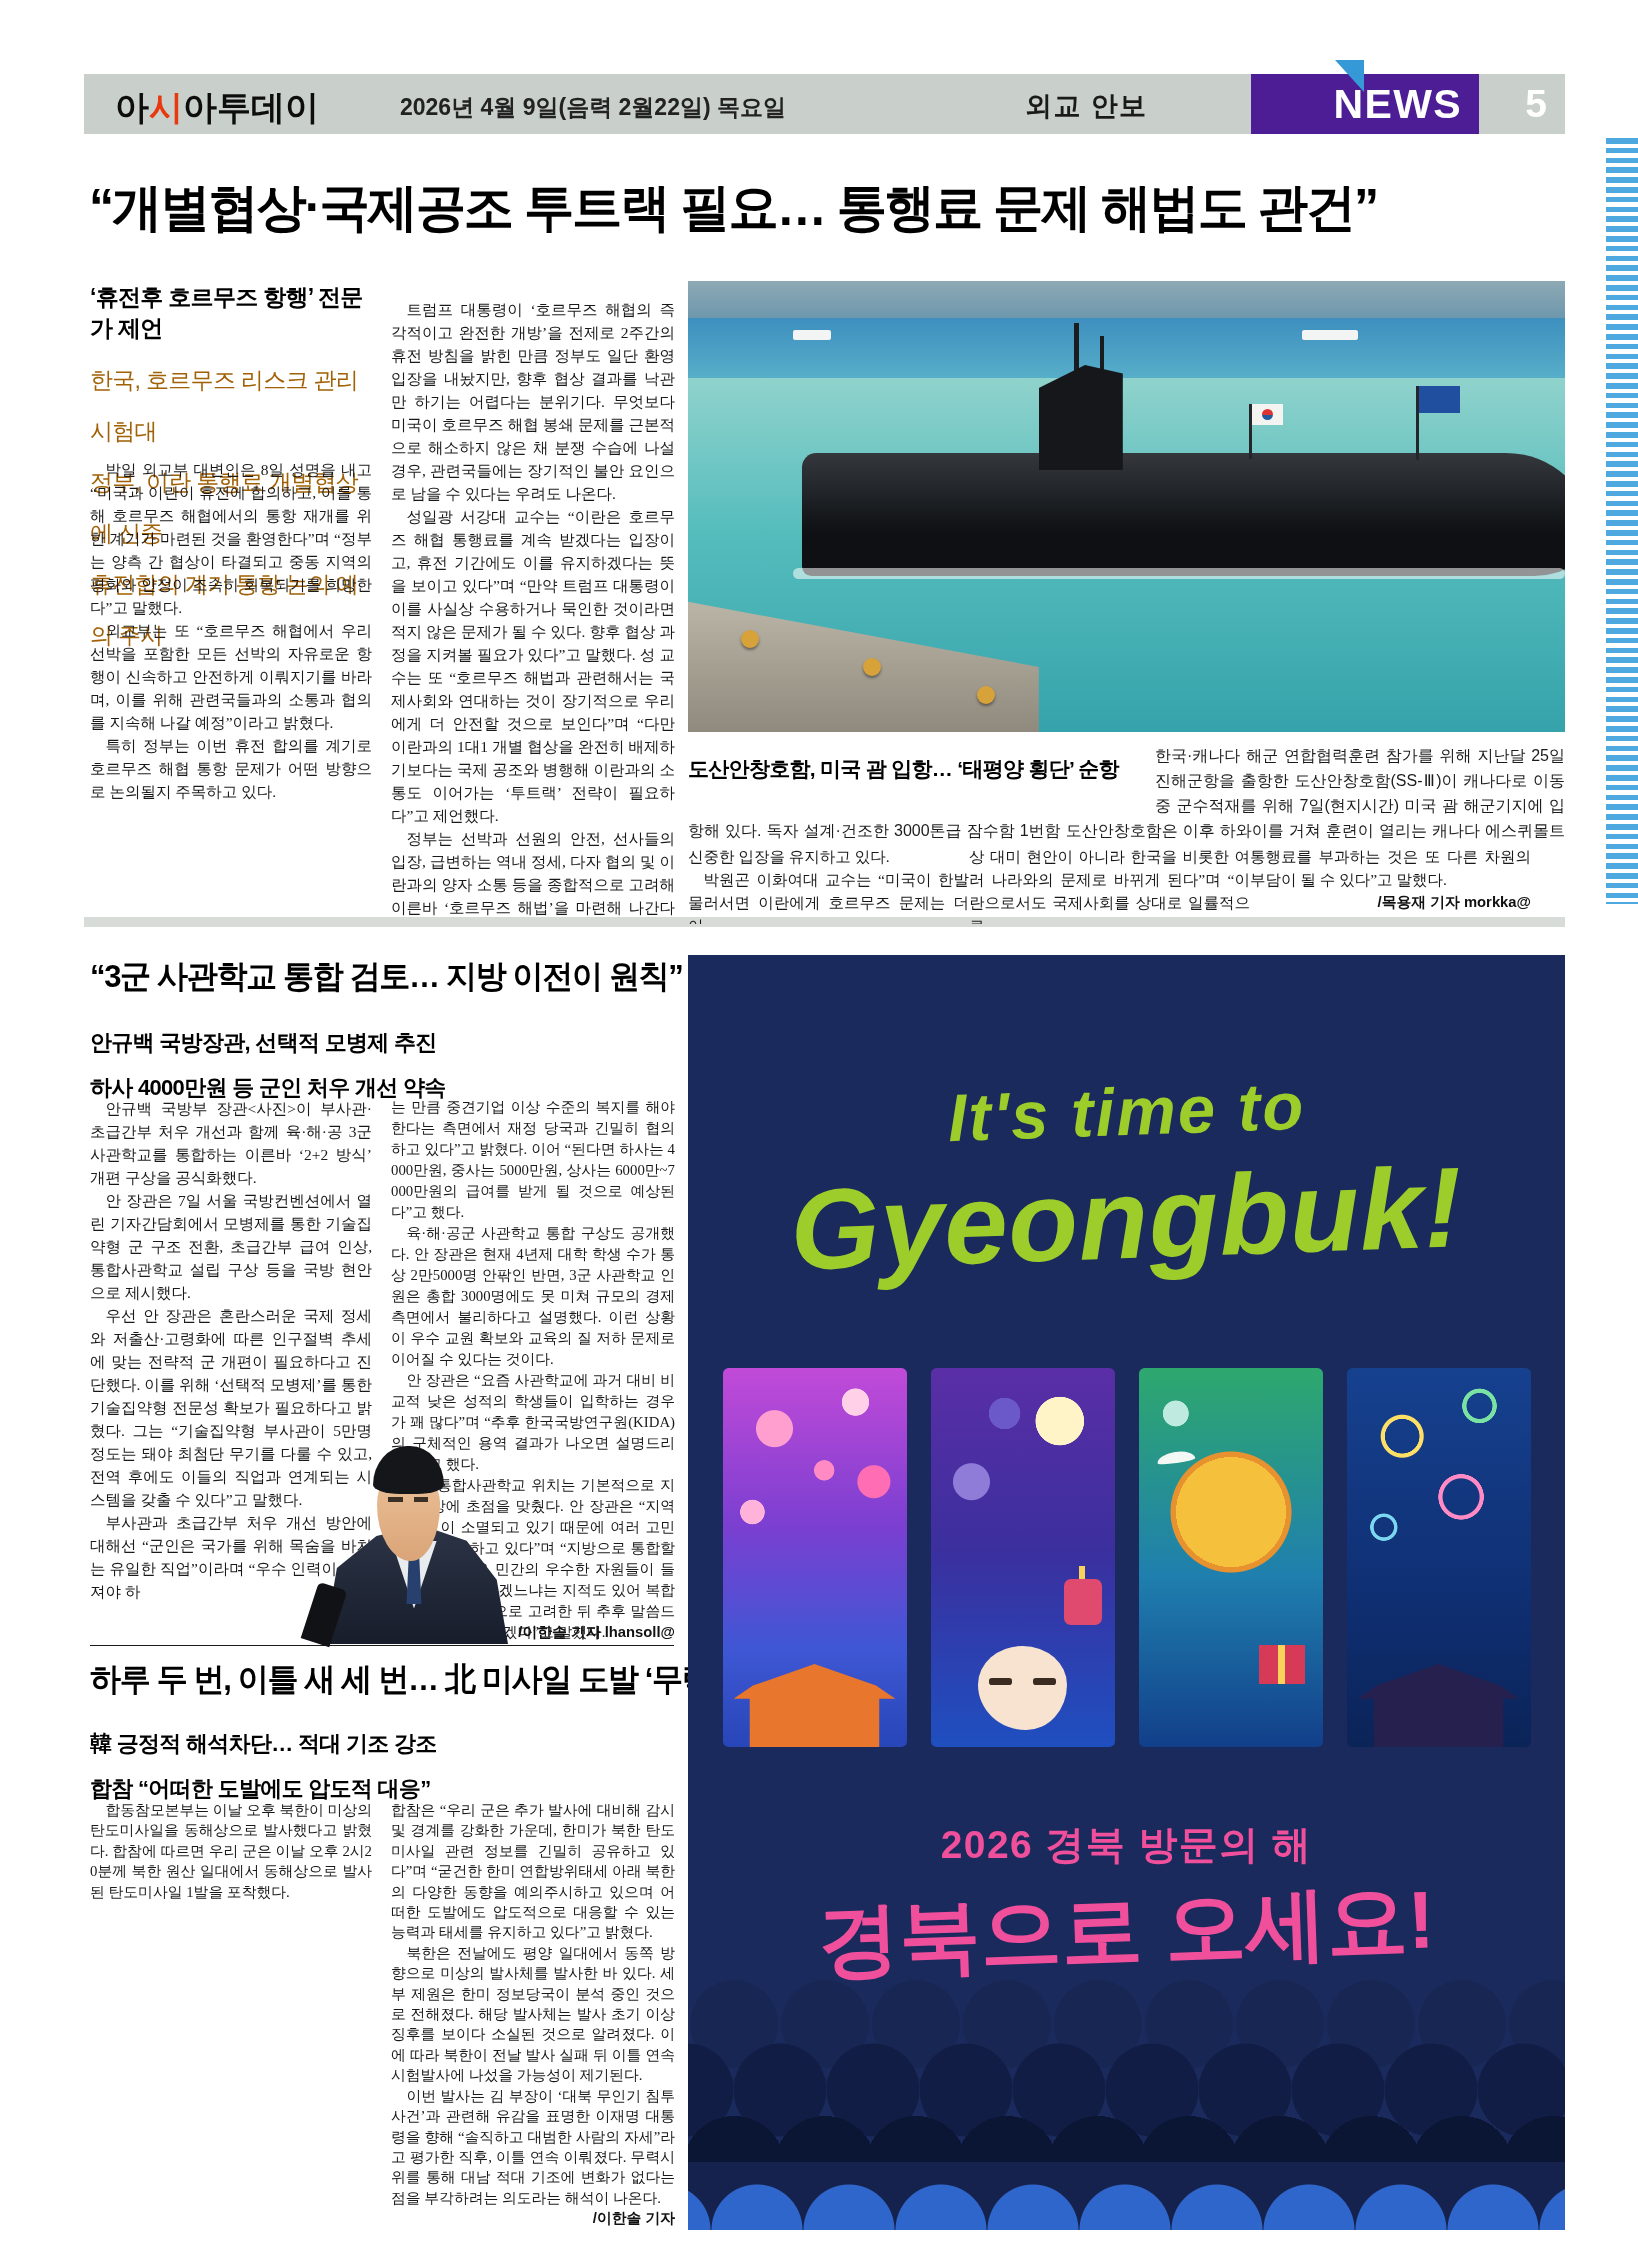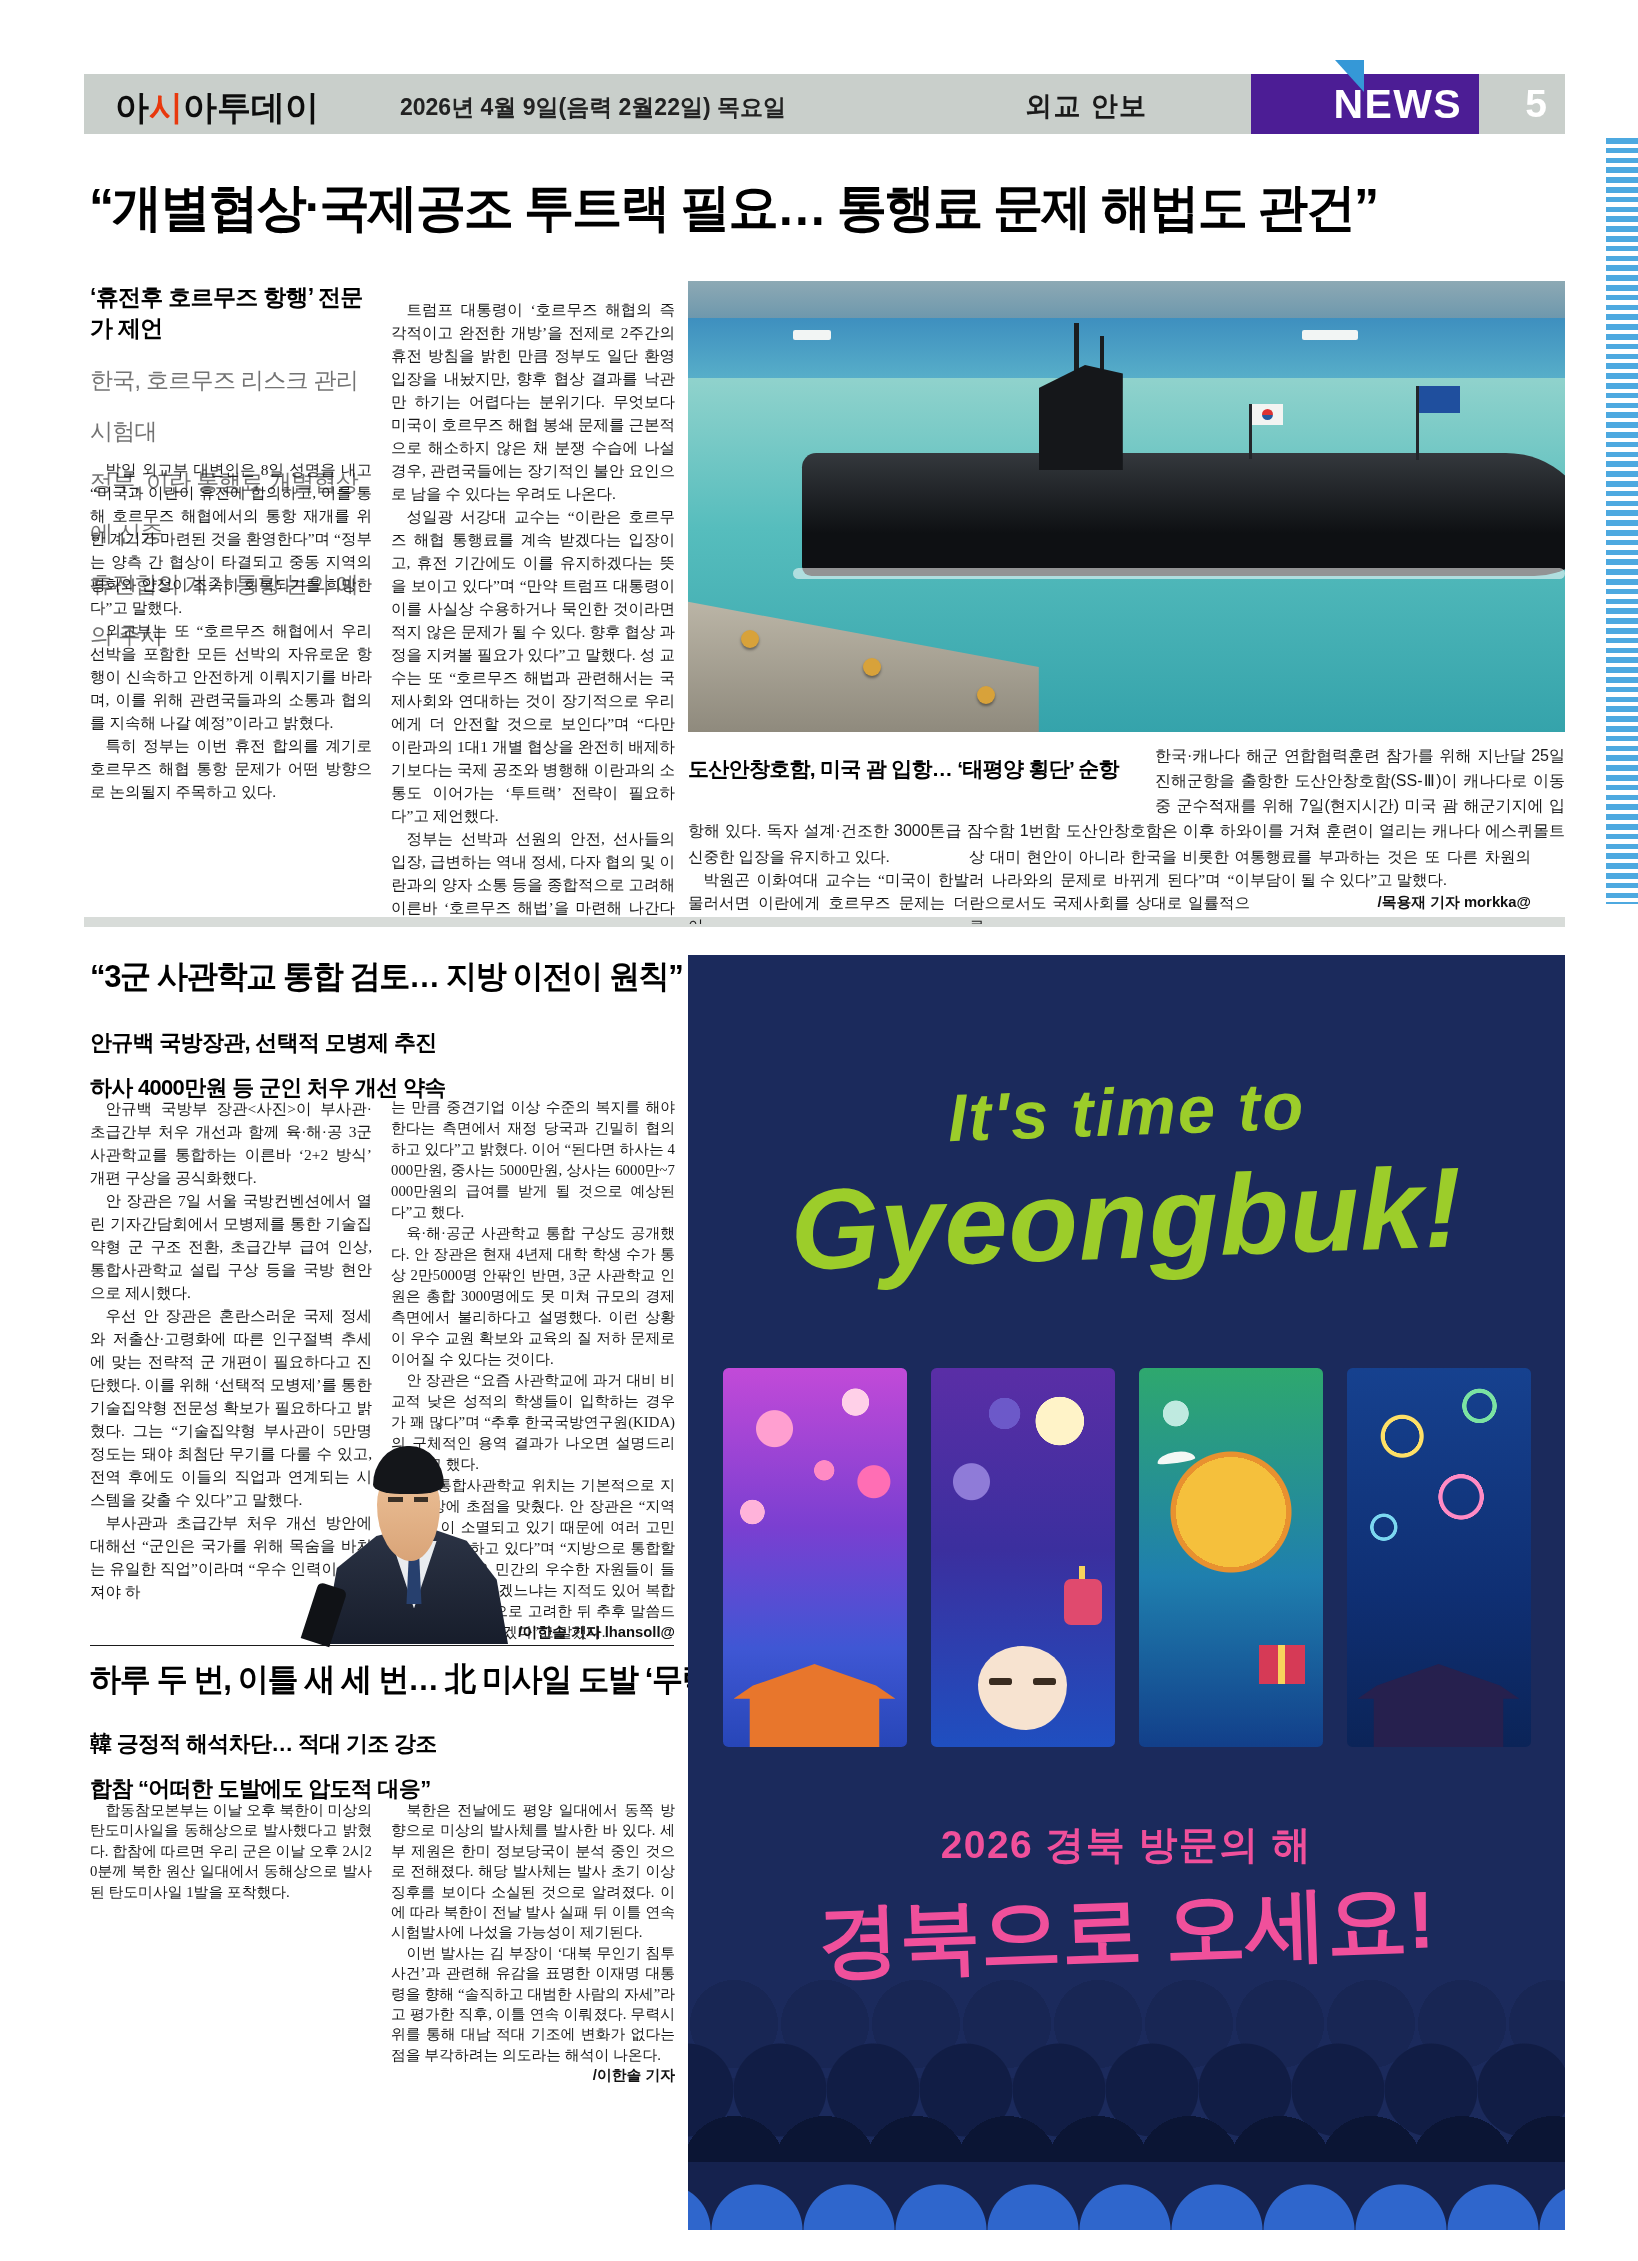--- a/index.html
+++ b/index.html
@@ -21,21 +21,21 @@
   .edge-stripes{left:1606px;top:138px;width:33px;height:766px;
     background:repeating-linear-gradient(180deg,#4da9e0 0 5.6px,#ffffff 5.6px 9.8px);}
   .gray-band{left:84px;top:917px;width:1481px;height:9.8px;background:#d8dcd9;}
   .a3-divider{left:90px;top:1645px;width:584px;height:1.4px;background:#1b1b1b;}
 
   
   .hl-main{left:89px;top:174px;width:1467px;font-size:51px;font-weight:900;letter-spacing:-2.1px;
     white-space:nowrap;color:#000;transform:scaleX(.985);transform-origin:left;}
   .hl-sec{font-size:32px;font-weight:900;letter-spacing:-1.4px;white-space:nowrap;color:#000;transform:scaleX(.97);transform-origin:left;}
   .sublead{font-size:23px;font-weight:800;line-height:31px;letter-spacing:-0.7px;margin-bottom:11.2px;color:#000;}
-  .subline{font-size:23px;font-weight:400;line-height:51px;letter-spacing:-0.7px;color:#737373;}
+  .subline{font-size:23px;font-weight:400;line-height:51px;letter-spacing:-0.7px;color:#a16207;}
   .sub2 div{font-size:22px;font-weight:800;line-height:45px;letter-spacing:-0.7px;color:#000;}
 
   
   .col{position:absolute;overflow:hidden;}
   .serifbody{font-family:"Liberation Serif",serif;text-align:justify;word-break:break-all;color:#191919;}
   .serifbody p{margin:0;text-indent:15.5px;}
   .serifbody p.noind{text-indent:0;}
   .a1t{font-size:15.5px;line-height:23px;}
   .a2c1{font-size:15.5px;line-height:23px;}
   .a2c2{font-size:14.8px;line-height:21px;}
@@ -266,20 +266,21 @@
   <div class="abs sub2" style="left:90px;top:1721px;width:492px;">
     <div>韓 긍정적 해석차단… 적대 기조 강조</div>
     <div>합참 “어떠한 도발에도 압도적 대응”</div>
   </div>
 
   <div class="col serifbody a3t" style="left:90px;top:1800px;width:282px;height:434px;">
     <p>합동참모본부는 이날 오후 북한이 미상의 탄도미사일을 동해상으로 발사했다고 밝혔다. 합참에 따르면 우리 군은 이날 오후 2시20분께 북한 원산 일대에서 동해상으로 발사된 탄도미사일 1발을 포착했다.</p>
   </div>
 
   <div class="col serifbody a3t" style="left:391px;top:1800px;width:284px;height:434px;">
+    <p class="noind">합참은 “우리 군은 추가 발사에 대비해 감시 및 경계를 강화한 가운데, 한미가 북한 탄도미사일 관련 정보를 긴밀히 공유하고 있다”며 “굳건한 한미 연합방위태세 아래 북한의 다양한 동향을 예의주시하고 있으며 어떠한 도발에도 압도적으로 대응할 수 있는 능력과 태세를 유지하고 있다”고 밝혔다.</p>
     <p>북한은 전날에도 평양 일대에서 동쪽 방향으로 미상의 발사체를 발사한 바 있다. 세부 제원은 한미 정보당국이 분석 중인 것으로 전해졌다. 해당 발사체는 발사 초기 이상 징후를 보이다 소실된 것으로 알려졌다. 이에 따라 북한이 전날 발사 실패 뒤 이틀 연속 시험발사에 나섰을 가능성이 제기된다.</p>
     <p>이번 발사는 김 부장이 ‘대북 무인기 침투 사건’과 관련해 유감을 표명한 이재명 대통령을 향해 “솔직하고 대범한 사람의 자세”라고 평가한 직후, 이틀 연속 이뤄졌다. 무력시위를 통해 대남 적대 기조에 변화가 없다는 점을 부각하려는 의도라는 해석이 나온다.</p>
     <div class="byline">/이한솔 기자</div>
   </div>
 
   <div class="abs ad">
     <div class="ad-line1">It's time to</div>
     <div class="ad-line2">Gyeongbuk!</div>
 
     <div class="ad-panels">

